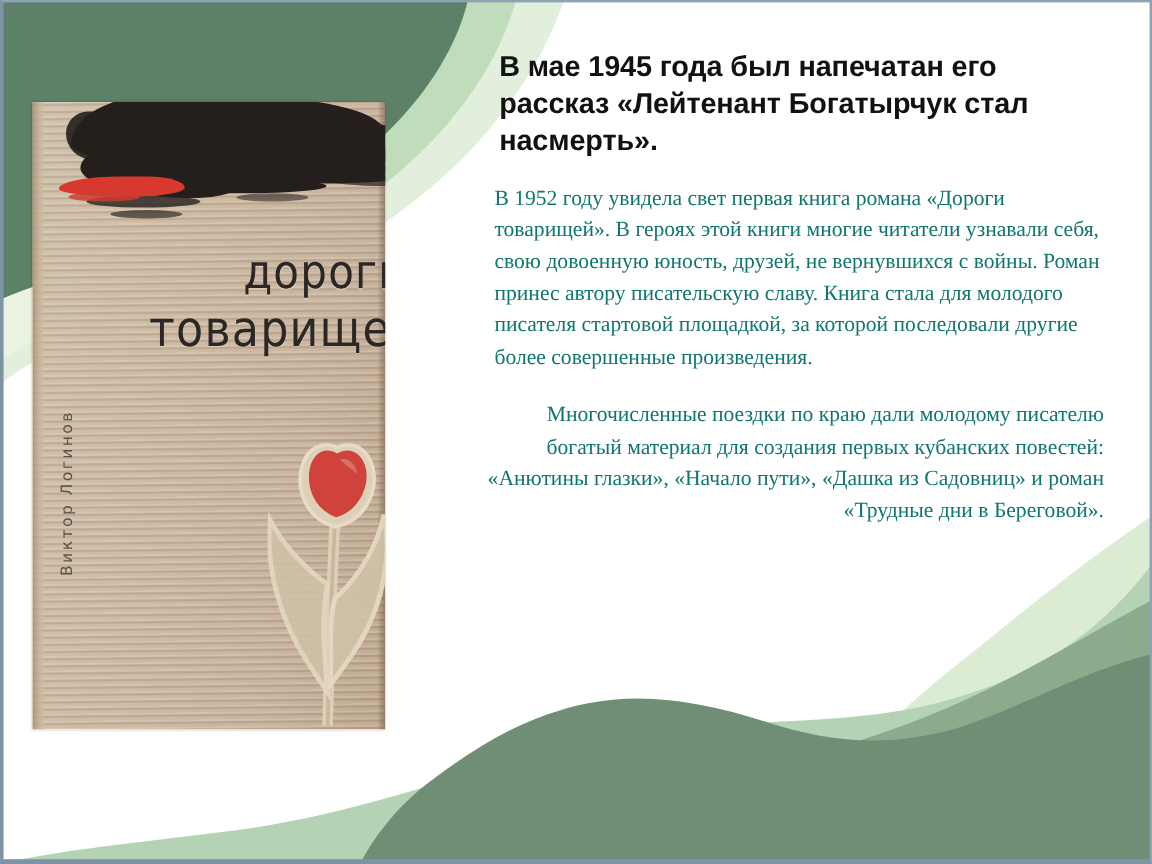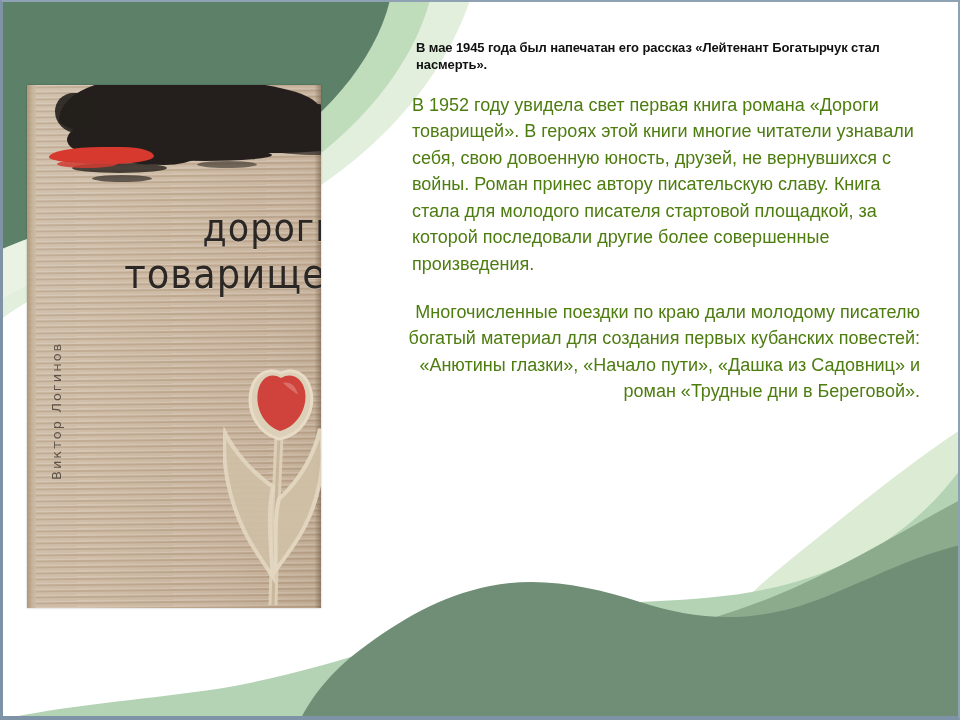--- a/index.html
+++ b/index.html
@@ -178,32 +178,33 @@
 
   
   .text-col {
     position: absolute;
     left: 400px;
     top: 40px;
     width: 520px;
     z-index: 20;
   }
   .headline {
-    font-size: 13px;
+    font-size: 24px;
     font-weight: bold;
     color: #111111;
     line-height: 1.30;
     margin: 0 0 18px 16px;
     letter-spacing: -0.1px;
   }
   .para {
     font-size: 18px;
-    color: #4d7c0f;
+    color: #0f766e;
     line-height: 1.47;
     margin: 0 0 18px 0;
+    font-family: Liberation Serif, serif;
   }
   .para-1 {
     margin-left: 12px;
     margin-bottom: 22px;
   }
   .para-2 {
     margin-left: 4px;
     margin-top: 4px;
     text-align: right;
   }

